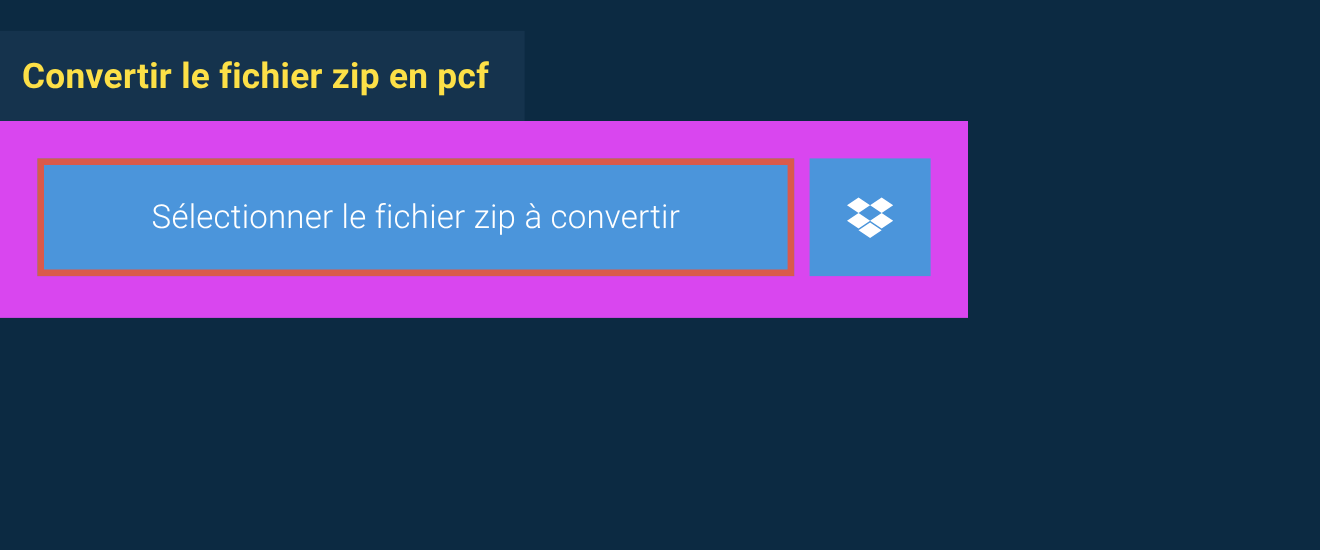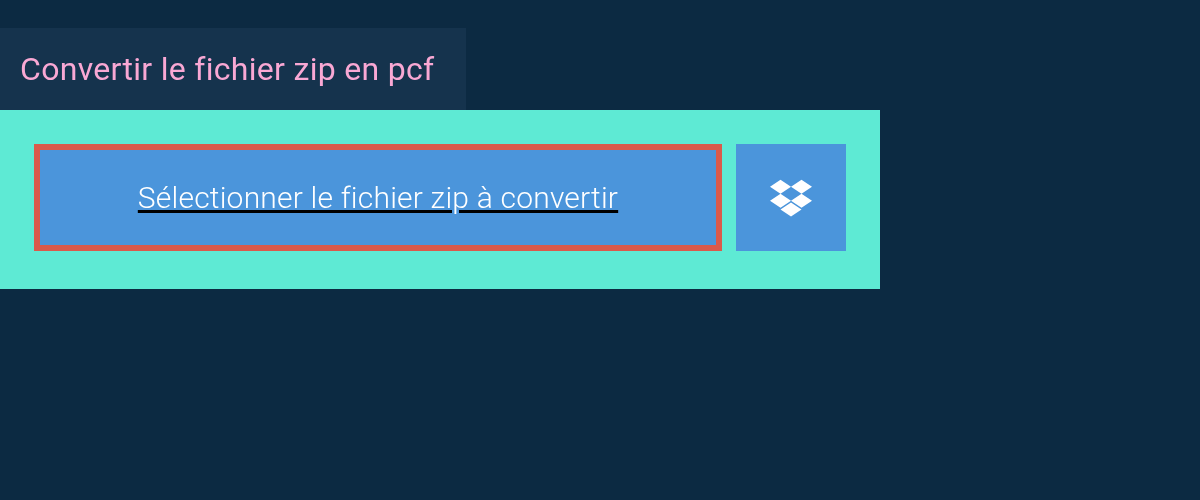--- a/index.html
+++ b/index.html
@@ -14,31 +14,30 @@
       font-family: -apple-system, BlinkMacSystemFont, "Segoe UI", Roboto, Helvetica, Arial, sans-serif;
       overflow: hidden;
     }
     .header-tab {
       background-color: #15334d;
       display: inline-block;
       padding: 22px 32px 22px 20px;
       margin-top: 28px;
     }
     .header-title {
-      color: #f9a8d4;
+      color: #fde047;
       font-size: 32px;
-      font-weight: 400;
+      font-weight: 700;
       letter-spacing: 0.3px;
     }
     .panel {
-      background-color: #5eead4;
+      background-color: #d946ef;
       margin-top: 0;
       padding: 34px 34px 38px 34px;
       width: 880px;
-      text-decoration: underline;
     }
     .button-row {
       display: flex;
       gap: 14px;
       align-items: stretch;
     }
     .select-file-button {
       background-color: #4b95db;
       border: 6px solid #da5a4b;
       color: #ffffff;

